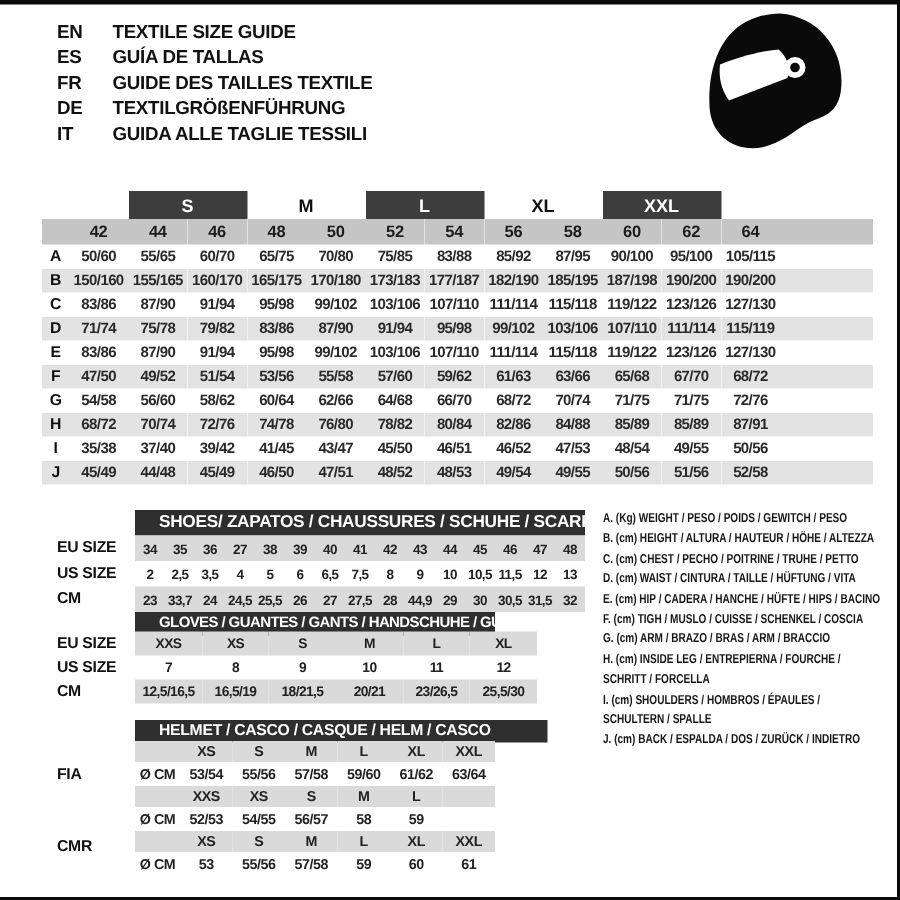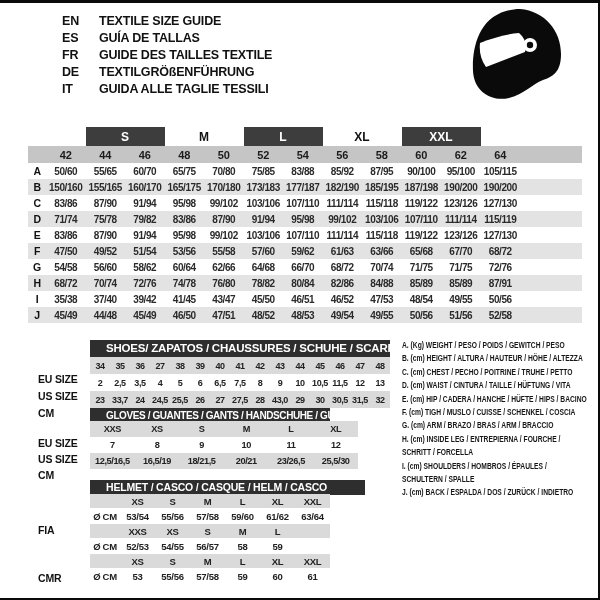--- a/index.html
+++ b/index.html
@@ -4,21 +4,21 @@
 <style>
   html,body{margin:0;padding:0;background:#fff;}
   .page{
     position:relative;width:600px;height:600px;box-sizing:border-box;
     background:#fff;color:#111;overflow:hidden;
     border-top:3px solid #0a0a0a;border-right:2px solid #0a0a0a;border-bottom:2px solid #0a0a0a;
     font-family:"Liberation Sans",sans-serif;
   }
   
   .langs{position:absolute;left:38px;top:10px;}
-  .lang{display:flex;font-size:12.5px;font-weight:bold;line-height:17px;letter-spacing:-0.2px;margin-left:24px;}
+  .lang{display:flex;font-size:12.5px;font-weight:bold;line-height:17px;letter-spacing:-0.2px;}
   .lang .code{width:37px;}
   
   .helmet-wrap{position:absolute;right:26px;top:4px;width:110px;height:102px;}
   
   table{border-collapse:collapse;table-layout:fixed;}
   td{padding:0;text-align:center;font-weight:bold;white-space:nowrap;}
   .main-table{position:absolute;left:28px;top:124px;width:554px;}
   .main-table td{font-size:10px;letter-spacing:-0.4px;color:#2a2a2a;height:16px;overflow:hidden;}
   .main-table tr.group-row td{height:19px;font-size:12px;letter-spacing:0;color:#111;background:#fff;}
   .main-table tr.group-row td.bar{background:var(--dark-bar);color:#fff;}
@@ -36,21 +36,21 @@
   .sub-table tr.gray td{background:var(--sub-row);}
   .shoes-table{position:absolute;left:90px;top:354px;width:300px;}
   .shoes-table td{height:17px;font-size:9px;letter-spacing:-0.4px;}
   .gloves-table{position:absolute;left:90px;top:418px;width:268px;}
   .gloves-table td{height:16px;font-size:9.2px;letter-spacing:-0.4px;}
   .helmet-table{position:absolute;left:90px;top:491px;width:240px;}
   .helmet-table td{font-size:9.5px;letter-spacing:-0.3px;}
   .helmet-table tr.gray td{height:14px;}
   .helmet-table tr.val td{height:16px;}
   
-  .side-label{position:absolute;left:38px;font-weight:bold;font-size:10.5px;letter-spacing:-0.2px;color:#111;margin-top:14px;}
+  .side-label{position:absolute;left:38px;font-weight:bold;font-size:10.5px;letter-spacing:-0.2px;color:#111;}
   
   .legend{position:absolute;left:402px;top:336px;width:256px;transform:scaleX(0.78);transform-origin:left top;}
   .legend div{font-size:8.6px;font-weight:bold;line-height:13.4px;white-space:pre;letter-spacing:0;color:#161616;}
 </style>
 </head>
 <body>
 
 <div class="page" style="--dark-bar: #3d3d3d; --section-bar: #2e2e2e; --num-row: #c5c5c5; --alt-row: #e3e3e3; --sub-row: #dadada;">
 
   <div class="langs">
@@ -350,21 +350,21 @@
         <tr class="gray">
           <td>23</td>
           <td>33,7</td>
           <td>24</td>
           <td>24,5</td>
           <td>25,5</td>
           <td>26</td>
           <td>27</td>
           <td>27,5</td>
           <td>28</td>
-          <td>43,0</td>
+          <td>44,9</td>
           <td>29</td>
           <td>30</td>
           <td>30,5</td>
           <td>31,5</td>
           <td>32</td>
         </tr>
       </tbody>
     </table>
   <div class="side-label" style="top:356px">EU SIZE</div>
   <div class="side-label" style="top:373px">US SIZE</div>

